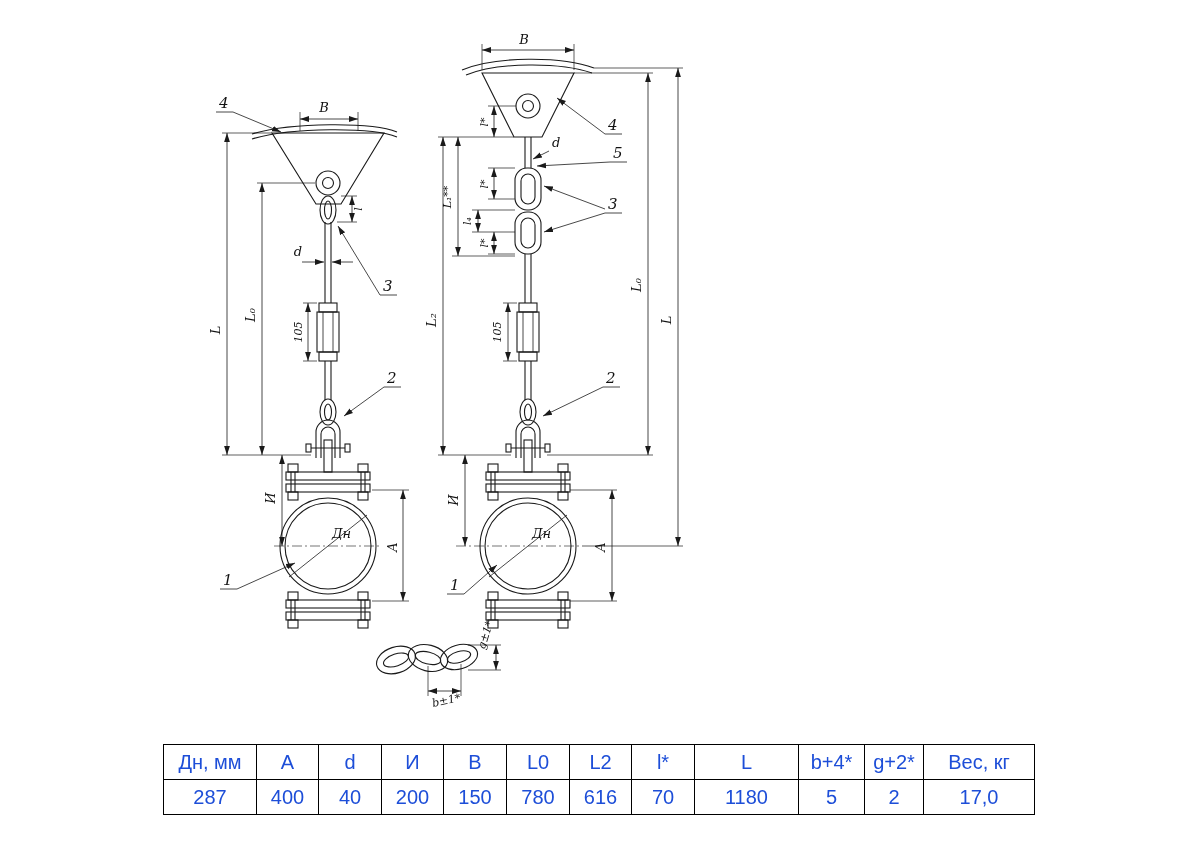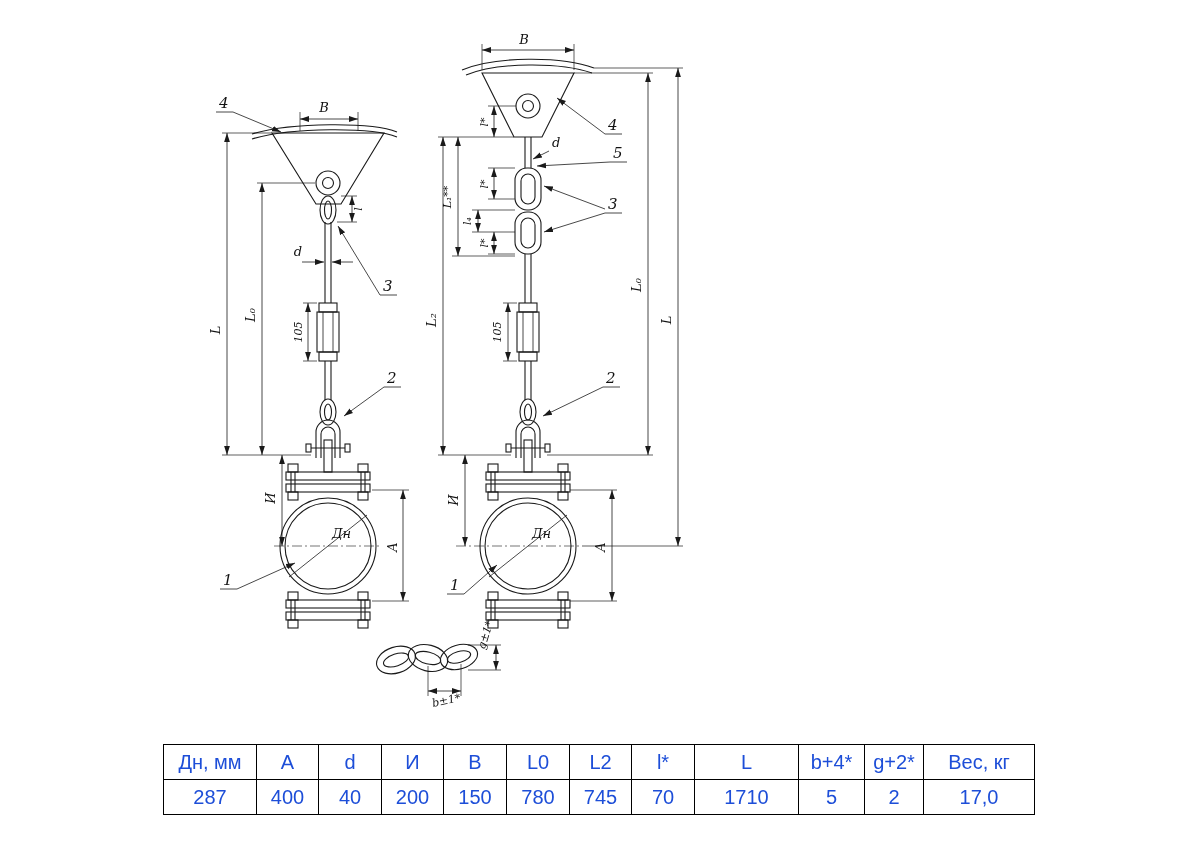--- a/index.html
+++ b/index.html
@@ -370,23 +370,23 @@
     <th>g+2*</th>
     <th>Вес, кг</th>
   </tr>
   <tr>
     <td>287</td>
     <td>400</td>
     <td>40</td>
     <td>200</td>
     <td>150</td>
     <td>780</td>
-    <td>745</td>
+    <td>616</td>
     <td>70</td>
-    <td>1710</td>
+    <td>1180</td>
     <td>5</td>
     <td>2</td>
     <td>17,0</td>
   </tr>
 </tbody>
     </table>
 
 </div>
 
 </body></html>

